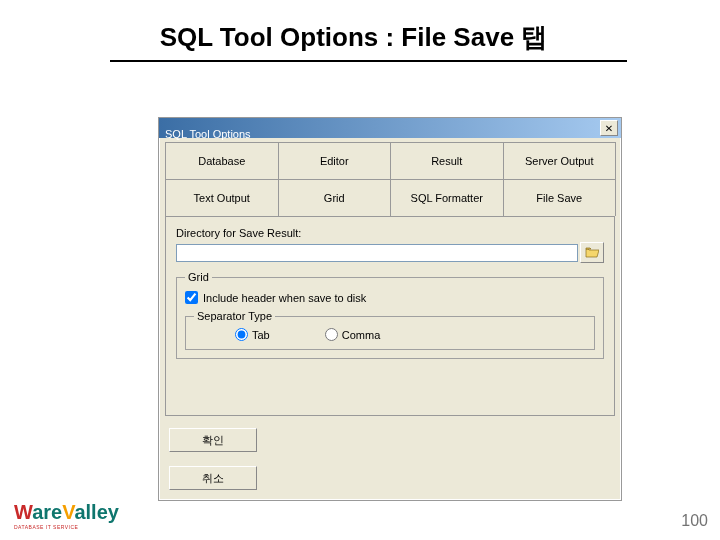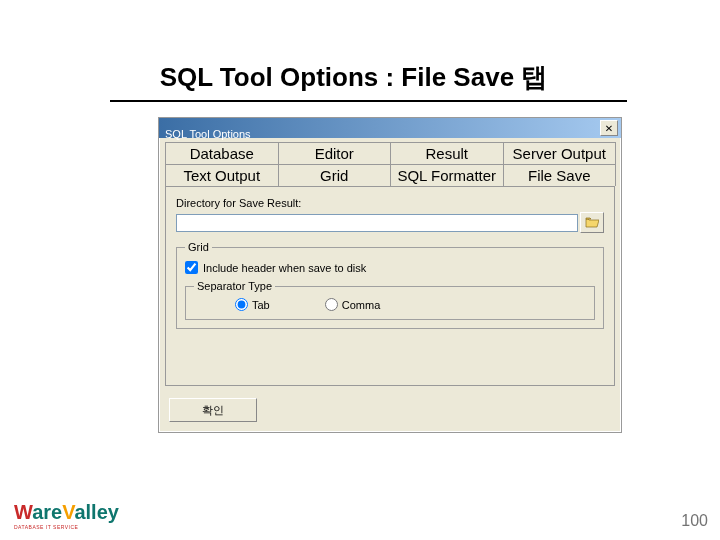--- a/index.html
+++ b/index.html
@@ -15,21 +15,20 @@
     position: absolute;
     top: 20px;
     left: 0;
     right: 13px;
     text-align: center;
     font-size: 26px;
     font-weight: 900;
     font-family: "Arial Black", Arial, sans-serif;
     color: #000;
     padding-bottom: 4px;
-    margin-top: 40px;
   }
   .slide-title::after{
     content:"";
     position:absolute;
     left:110px; right:80px;
     bottom:-3px;
     height:2px;
     background:#000;
   }
   .dialog {
@@ -62,23 +61,23 @@
     font-family: Arial, sans-serif;
   }
   .body { padding: 4px 6px 6px 6px; }
   .tabs { display:flex; flex-wrap:wrap; }
   .tabrow { display:flex; width:100%; }
   .tab {
     flex: 1;
     background:#ece9d8;
     border:1px solid #999;
     border-bottom: none;
-    padding:2px 4px;
+    padding:12px 4px;
     text-align:center;
-    font-size:15px;
+    font-size:11px;
     cursor:pointer;
     position:relative;
     margin-right:-1px;
     white-space:nowrap;
   }
   .tabrow2 .tab { border-top:1px solid #999; }
   .tab.active {
     background:#ece9d8;
     z-index:2;
   }
@@ -208,20 +207,21 @@
               <input type="radio" name="sep" style="">
               <span>Comma</span>
             </label>
           </div>
         </fieldset>
       </fieldset>
     </div>
   </div>
   <div class="dlg-buttons">
     <div class="btn">확인</div>
+    <div class="btn">취소</div>
   </div>
 </div>
 
 <div class="logo">
   <div class="w">
     <span class="wr">W</span><span class="rest">are</span><span class="va">V</span><span class="rest">alley</span>
   </div>
   <div class="sub">DATABASE IT SERVICE</div>
 </div>
 

